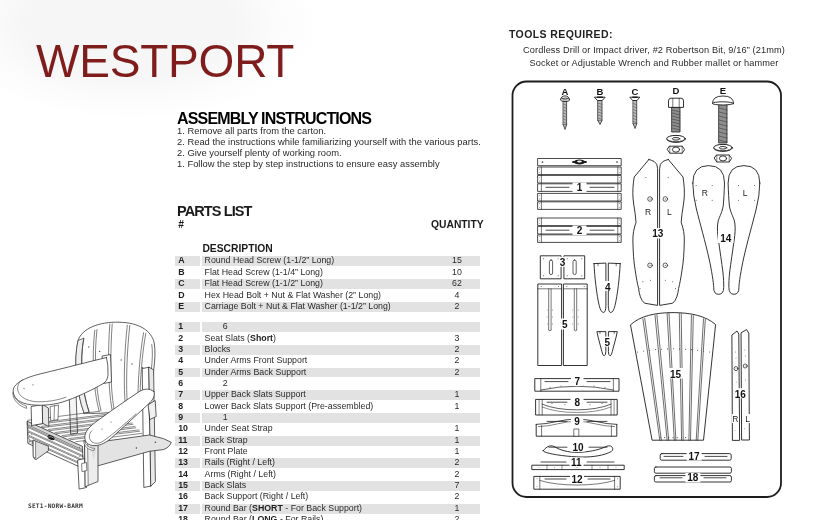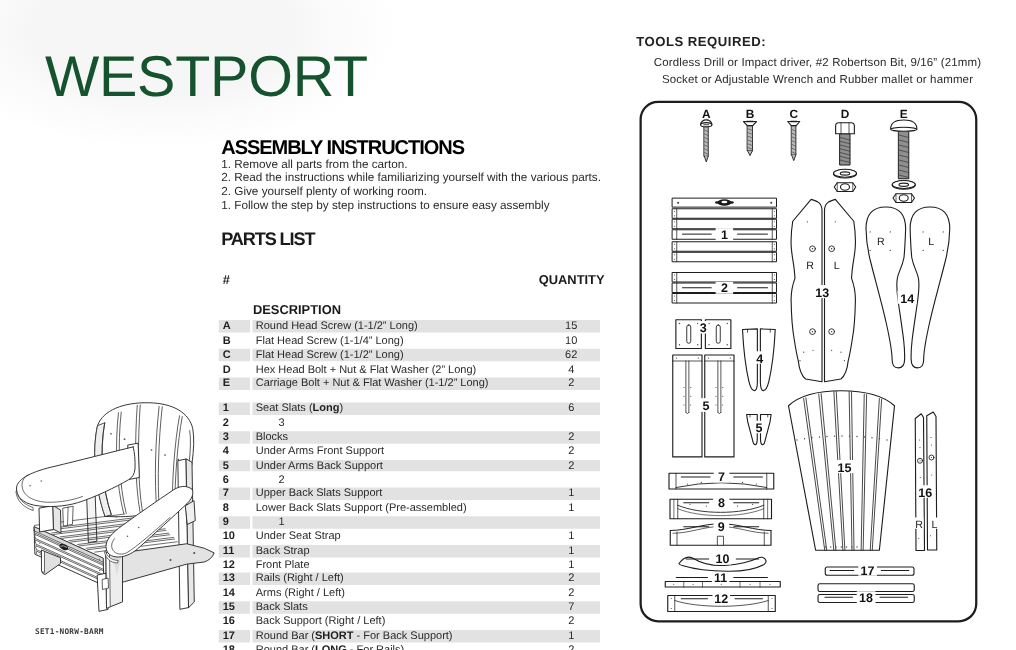--- a/index.html
+++ b/index.html
@@ -3,32 +3,32 @@
 <meta charset="utf-8">
 <style>
   * { margin:0; padding:0; box-sizing:border-box; }
   html,body { width:813px; height:520px; background:#fff; overflow:hidden; }
   body { position:relative; font-family:"Liberation Sans", sans-serif; color:#1c1c1c; }
 
   .title-blob { position:absolute; left:-60px; top:-70px; width:380px; height:190px;
     background:radial-gradient(ellipse closest-side, #f6f6f6 55%, #fbfbfb 75%, #ffffff 100%);
     border-radius:50%; }
   .page-title { position:absolute; left:36px; top:33.5px; font-size:46px; font-weight:400;
-    letter-spacing:-0.2px; color:#14532d; white-space:nowrap; }
+    letter-spacing:-0.2px; color:#7f1d1d; white-space:nowrap; }
 
   .tools { position:absolute; left:509px; top:28px; width:290px; }
   .tools-heading { font-size:10.5px; font-weight:bold; letter-spacing:0.4px; line-height:12px; margin-bottom:4px; color:#222; }
   .tools-line { font-size:9.2px; line-height:12.6px; color:#2a2a2a; letter-spacing:0.12px;text-align:center; }
 
   .assembly-heading { position:absolute; left:177px; top:110px; font-size:16px; font-weight:bold;
     letter-spacing:-0.83px; color:#000000; white-space:nowrap; }
   .steps { position:absolute; left:177px; top:125px; width:330px; }
   .step { font-size:9.4px; line-height:11.15px; color:#2a2a2a; white-space:nowrap; }
 
-  .parts-heading { position:absolute; left:177px; top:184px; font-size:14.5px; font-weight:bold;
+  .parts-heading { position:absolute; left:177px; top:203px; font-size:14.5px; font-weight:bold;
     letter-spacing:-0.9px; color:#1a1a1a; }
 
   .parts-table { position:absolute; left:175px; top:217px; width:305px; }
   .thead { display:flex; font-size:10.3px; font-weight:bold; color:#1a1a1a; line-height:10px; padding-top:3.3px; margin-bottom:2.2px; }
   .th-id { width:27.4px; padding-left:3.2px; }
   .th-desc { flex:1;margin-top:24px; }
   .th-qty { width:49px; text-align:center; }
   .prow { display:flex; height:9.8px; margin-bottom:1.55px; font-size:8.8px; line-height:9.8px; color:#2a2a2a; }
   .prow .c-id { width:25.2px; padding-left:3.2px; font-weight:bold; margin-right:2px; color:#1f1f1f; }
   .prow .c-rest { flex:1; display:flex; }
@@ -110,27 +110,27 @@
         <span class="c-id">E</span>
         <span class="c-rest">
           <span class="c-desc">Carriage Bolt + Nut &amp; Flat Washer (1-1/2” Long)</span>
           <span class="c-qty">2</span>
         </span>
       </div>
       <div class="spacer-row"></div>
       <div class="prow shaded">
         <span class="c-id">1</span>
         <span class="c-rest">
-          <span class="c-desc">Seat Slats (<b class="inline">Long</b>)</span>
           <span class="c-qty">6</span>
         </span>
       </div>
       <div class="prow">
         <span class="c-id">2</span>
         <span class="c-rest">
+          <span class="c-desc">Seat Slats (<b class="inline">Short</b>)</span>
           <span class="c-qty">3</span>
         </span>
       </div>
       <div class="prow shaded">
         <span class="c-id">3</span>
         <span class="c-rest">
           <span class="c-desc">Blocks</span>
           <span class="c-qty">2</span>
         </span>
       </div>

